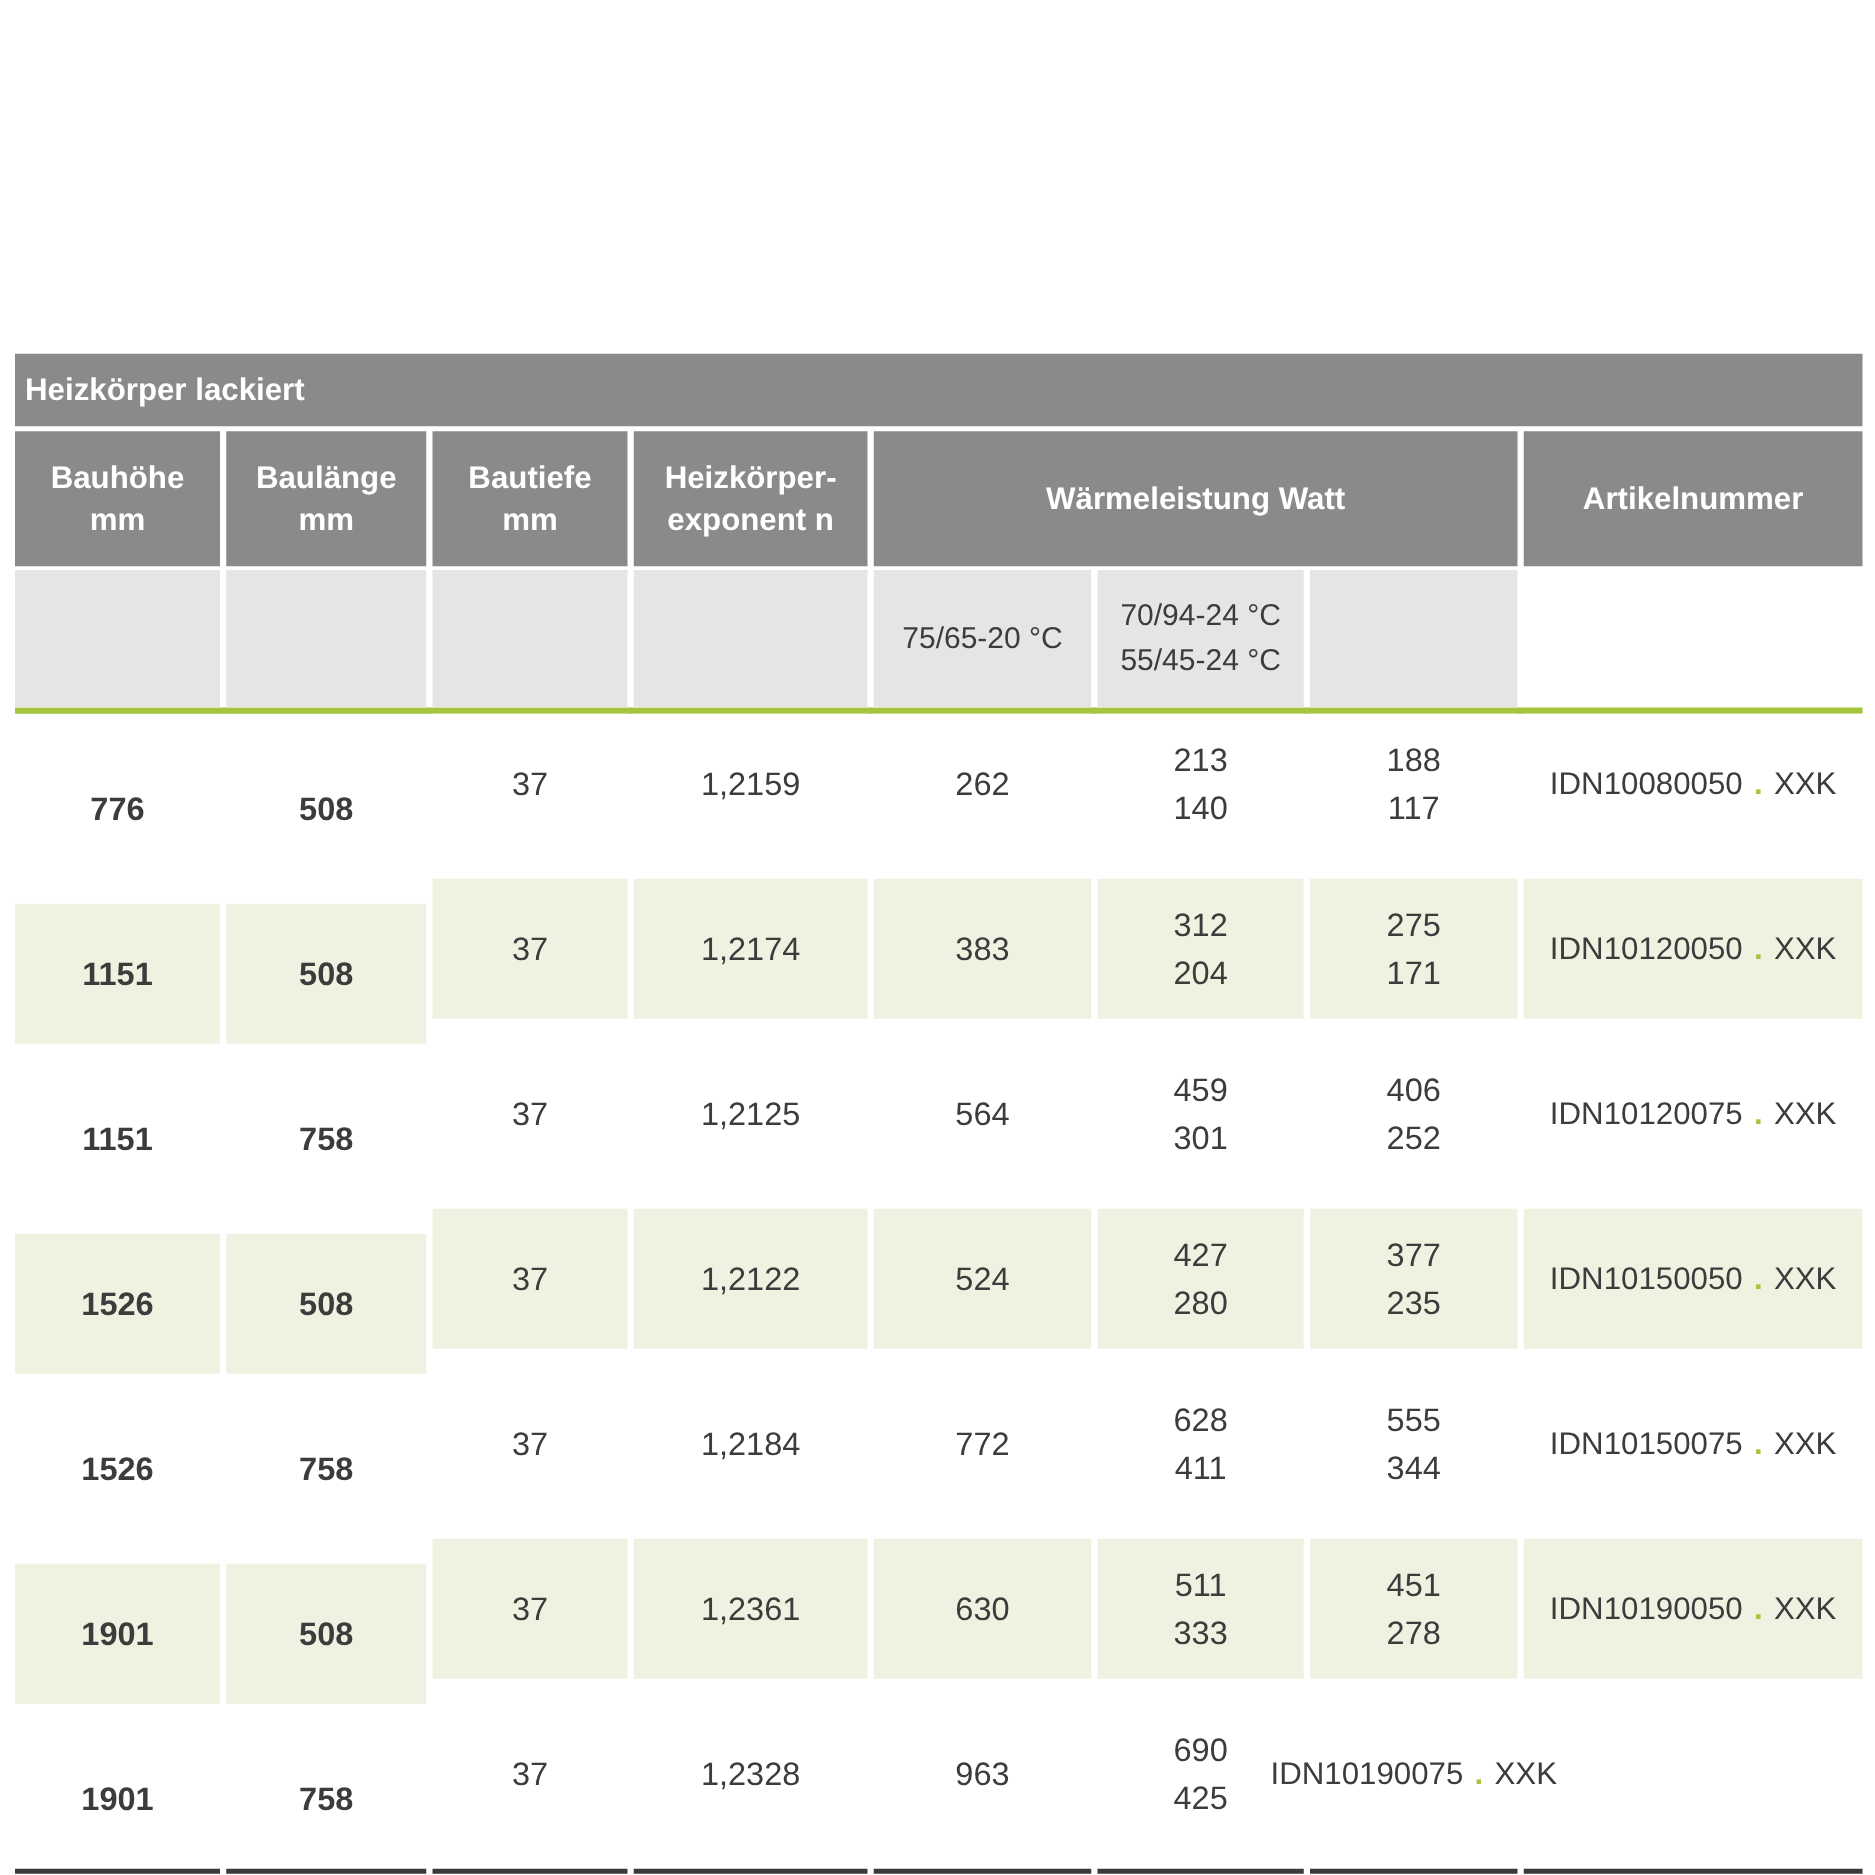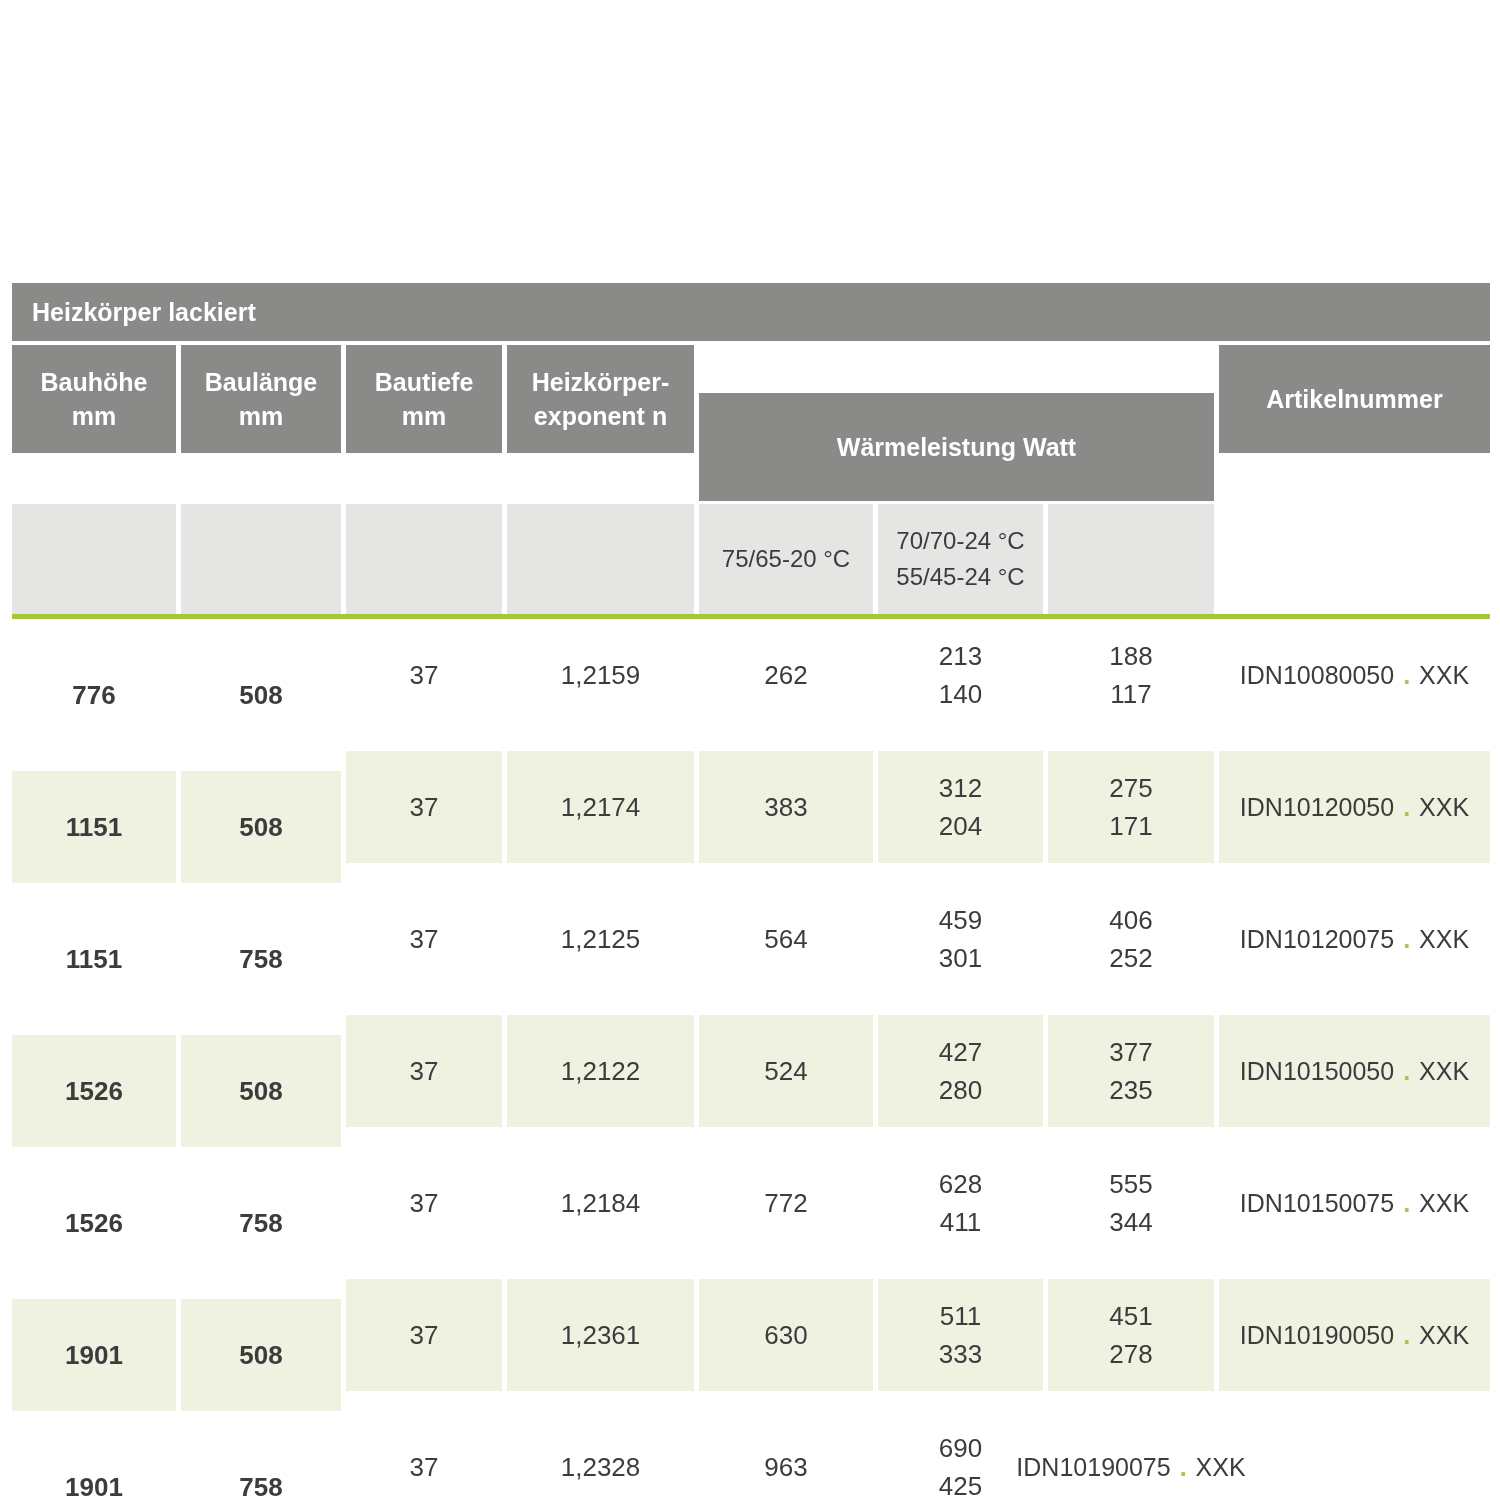--- a/index.html
+++ b/index.html
@@ -26,21 +26,21 @@
     column-gap: 5px;
   }
   .title-bar {
     background: #8a8a89;
     color: #ffffff;
     font-weight: bold;
     font-size: 25px;
     height: 58px;
     display: flex;
     align-items: center;
-    padding-left: 20px;
+    padding-left: 8px;
     box-sizing: border-box;
     margin-bottom: 4px;
   }
   .head { margin-bottom: 3px; }
   .head .cell {
     background: #8a8a89;
     color: #ffffff;
     font-weight: bold;
     font-size: 25px;
     height: 108px;
@@ -116,32 +116,32 @@
       <span>mm</span>
     </div>
     <div class="cell">
       <span>Bautiefe</span>
       <span>mm</span>
     </div>
     <div class="cell">
       <span>Heizkörper-</span>
       <span>exponent n</span>
     </div>
-    <div class="cell" style="grid-column: 5 / span 3; margin-top: 48px;">Wärmeleistung Watt</div>
+    <div class="cell" style="grid-column: 5 / span 3;">Wärmeleistung Watt</div>
     <div class="cell">Artikelnummer</div>
   </div>
 
   <div class="grid sub">
     <div class="cell"></div>
     <div class="cell"></div>
     <div class="cell"></div>
     <div class="cell"></div>
     <div class="cell">75/65-20 °C</div>
     <div class="cell">
-      <span>70/70-24 °C</span>
+      <span>70/94-24 °C</span>
       <span>55/45-24 °C</span>
     </div>
     <div class="cell"></div>
   </div>
 
   <div class="green-line"></div>
 
   <div id="rows">
   <div class="grid row">
     <div class="cell bold">776</div>

